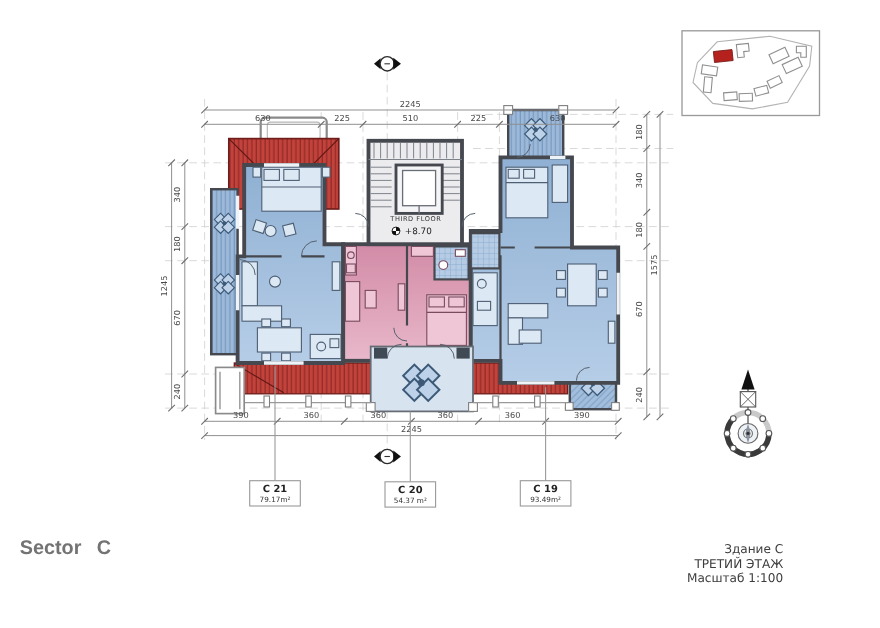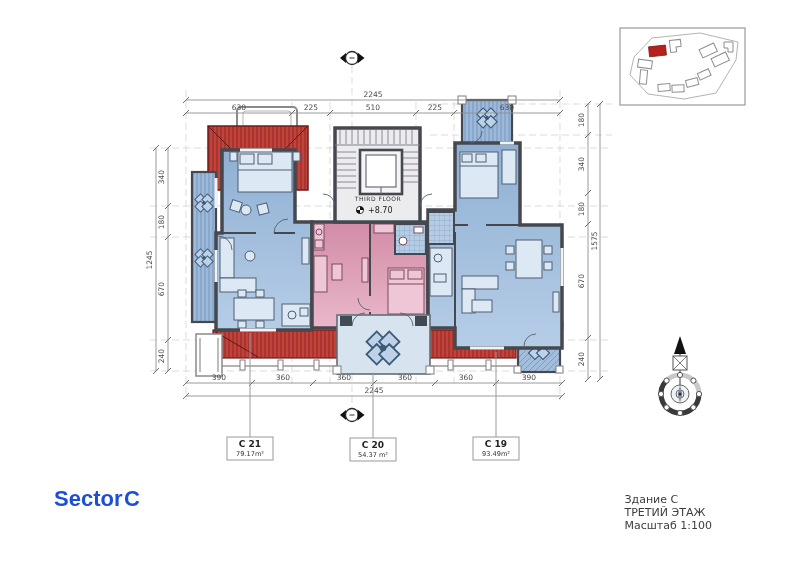--- a/index.html
+++ b/index.html
@@ -1,23 +1,23 @@
 <!DOCTYPE html>
 <html style="--apartment-blue: #9fbddc; --apartment-blue-dark: #7c9fc4; --apartment-pink: #dc9db6; --apartment-pink-dark: #c97e9d; --roof-red: #c2423c; --roof-red-dark: #8e2824; --wall: #45484e;"><head>
 <meta charset="utf-8">
 <style>
   html,body{margin:0;padding:0;background:#ffffff;}
   .canvas{position:relative;width:800px;height:571px;background:#fff;overflow:hidden;
           font-family:"DejaVu Sans",sans-serif;}
   .canvas svg{position:absolute;left:0;top:0;}
-  .titleblock{position:absolute;left:18px;top:486px;color:#1d4ed8;
-              font-family:"Liberation Sans",sans-serif;font-weight:700;font-size:22px;line-height:25px;margin-left:36px;}
+  .titleblock{position:absolute;left:18px;top:486px;color:#737373;
+              font-family:"Liberation Sans",sans-serif;font-weight:700;font-size:18px;line-height:25px;}
   .titleblock .row{display:flex;}
   .titleblock .lbl{width:70px;}
-  .stamp{position:absolute;right:88px;top:493px;text-align:left;color:#3d3d3d;
+  .stamp{position:absolute;right:88px;top:493px;text-align:right;color:#3d3d3d;
          font-size:11px;line-height:13px;font-family:"DejaVu Sans",sans-serif;}
   text{font-family:"DejaVu Sans",sans-serif;}
   .dimtxt{font-size:7.5px;fill:#4a4a4a;}
   .dimline{stroke:#8f8f8f;stroke-width:0.9;}
   .tick{stroke:#6f6f6f;stroke-width:1;}
   .grid{stroke:#cdcdcd;stroke-width:0.7;stroke-dasharray:7 4;}
   .wall{stroke:#45484e;stroke-width:3.5;}
   .part{stroke:#45484e;stroke-width:2;}
   .furnB{stroke:#4e5f74;stroke-width:1;fill:#dce8f3;}
   .furnP{stroke:#7a4a5e;stroke-width:1;fill:#eec6d6;}

